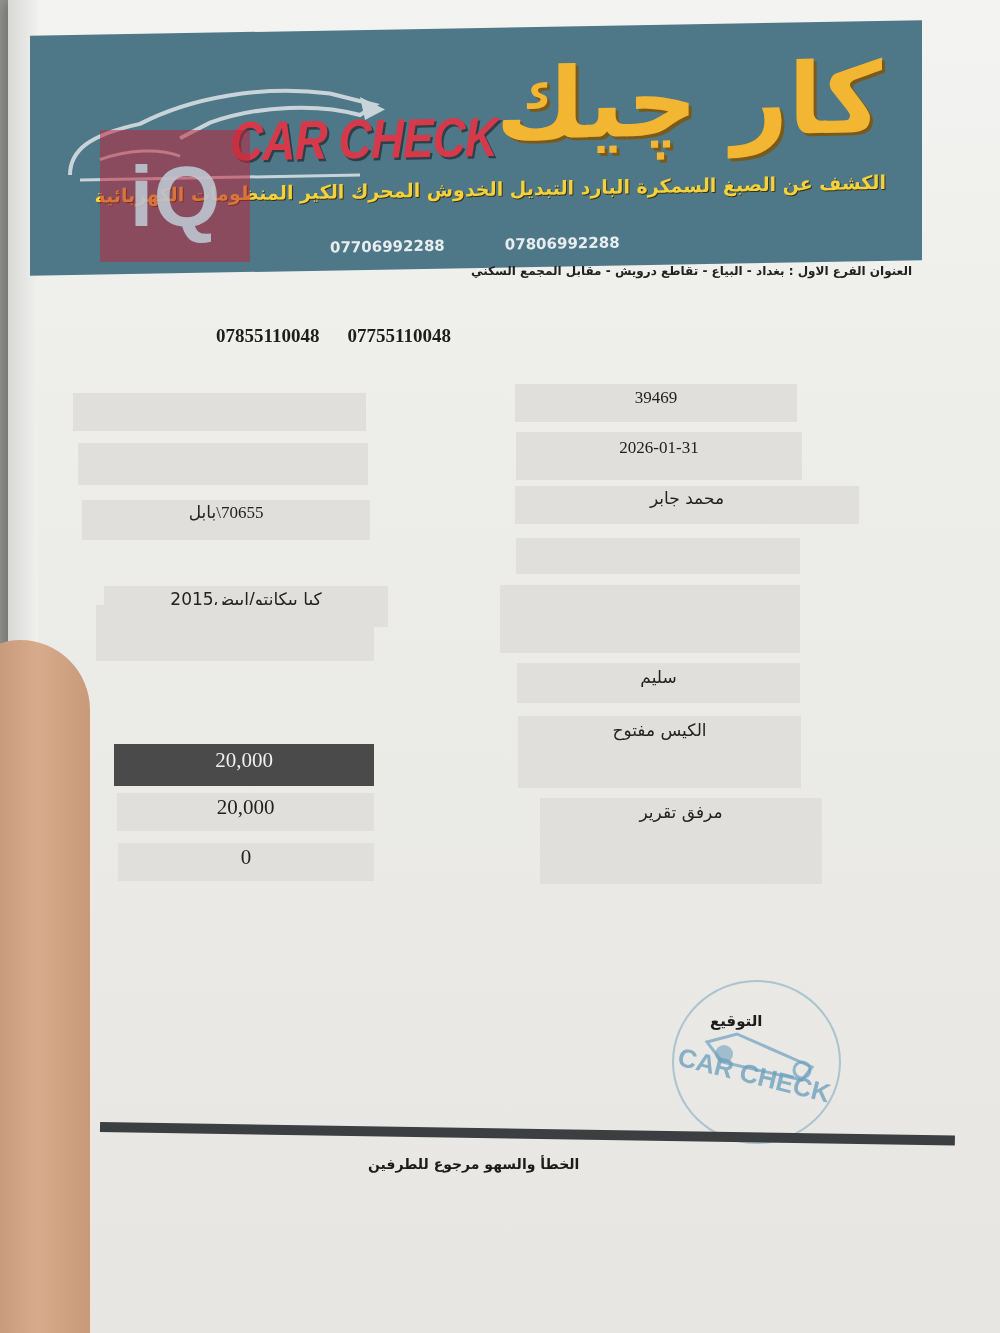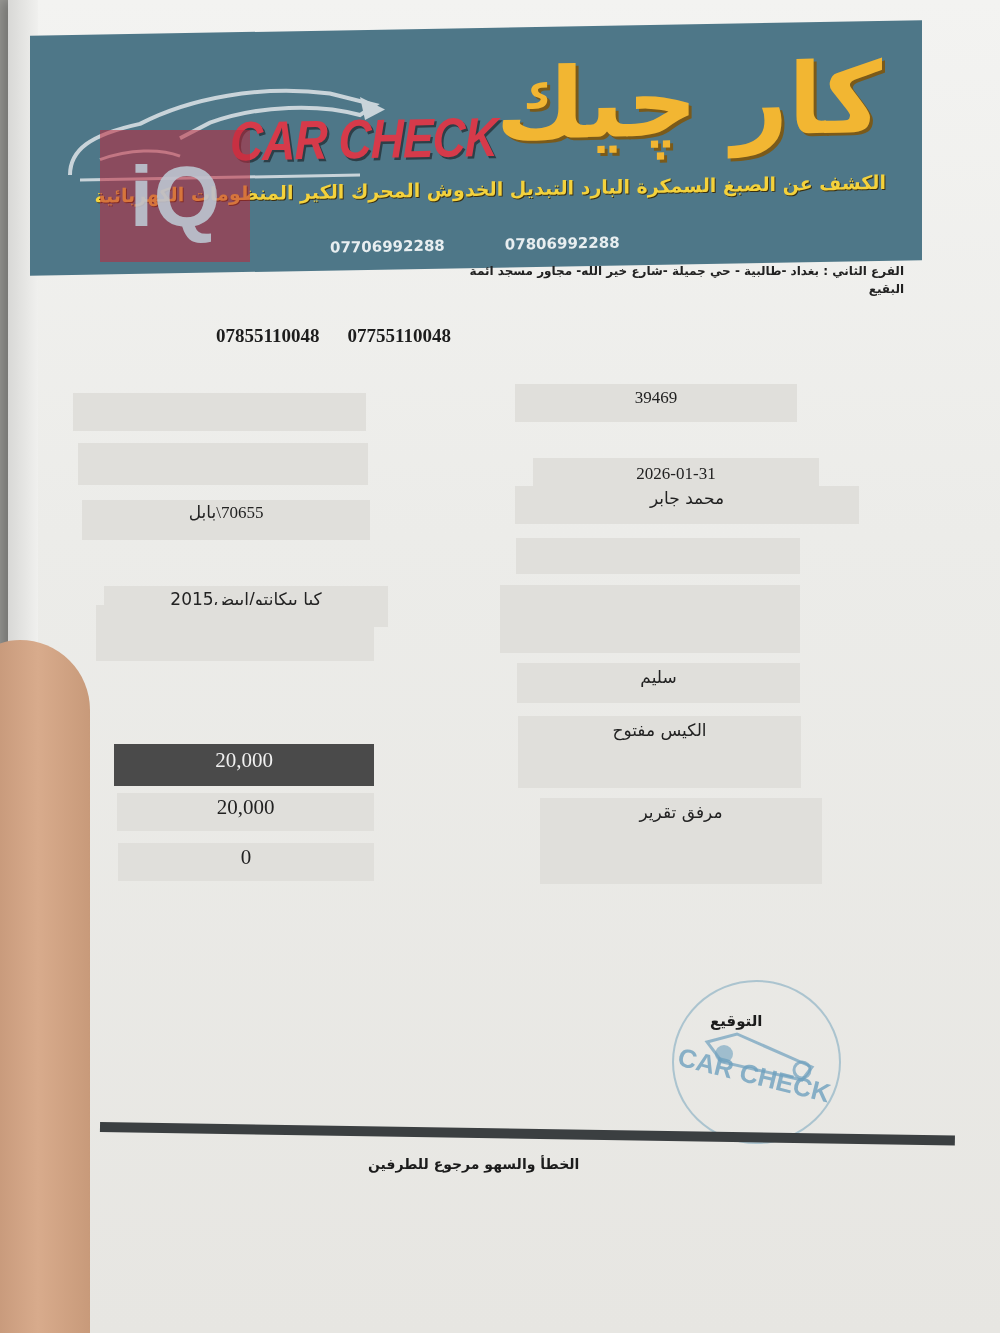--- a/index.html
+++ b/index.html
@@ -129,34 +129,34 @@
   <div class="brand-ar">كار چيك</div>
   <div class="services">الكشف عن الصبغ  السمكرة  البارد  التبديل  الخدوش  المحرك  الكير  المنظومات الكهربائية</div>
   <div class="banner-phones">
     <span>07706992288</span>
     <span>07806992288</span>
   </div>
 </div>
 <div class="watermark">iQ</div>
 
 <div class="address">
-  <div class="line2">الفرع الثاني : بغداد -طالبية - حي جميلة  -شارع خير الله- مجاور مسجد ائمة البقيع</div>
+  <div>العنوان  الفرع الاول : بغداد - البياع - تقاطع درويش  - مقابل المجمع السكني</div>
 </div>
 <div class="contact-phones">
   <span>07855110048</span>
   <span>07755110048</span>
 </div>
 
 <div class="field">
 
   <div class="box num" style="left:515px; top:384px; width:282px; height:34px; padding-top:4px;">39469</div>
 </div>
 <div class="field">
 
-  <div class="box num" style="left:533px; top:432px; width:286px; height:42px; padding-top:6px;margin-top:26px;">2026-01-31</div>
+  <div class="box num" style="left:516px; top:432px; width:286px; height:42px; padding-top:6px;">2026-01-31</div>
 </div>
 <div class="field">
 
   <div class="box" style="left:515px; top:486px; width:344px; height:36px; padding-top:2px;">محمد جابر</div>
 </div>
 <div class="field">
 
   <div class="box" style="left:516px; top:538px; width:284px; height:36px;"></div>
 </div>
 <div class="field">

